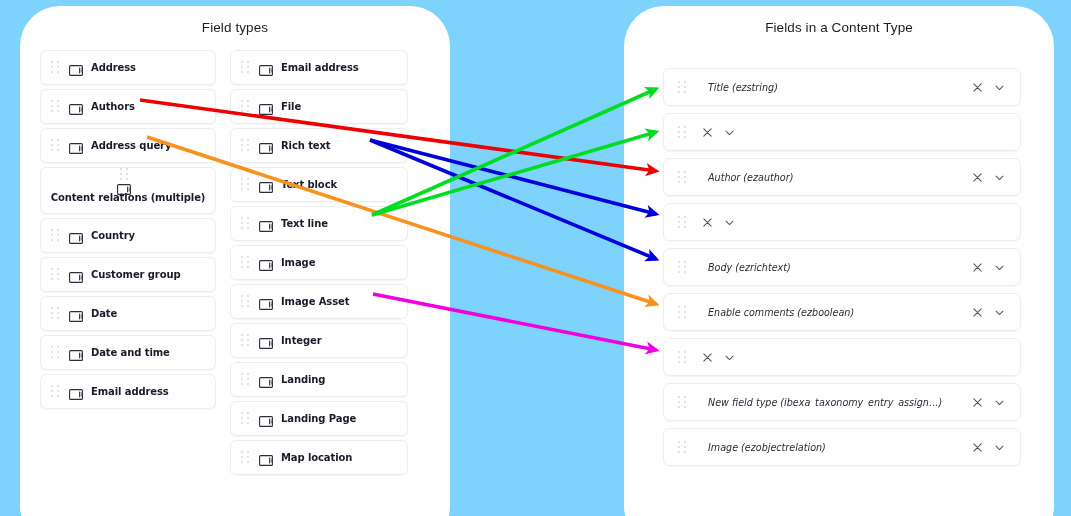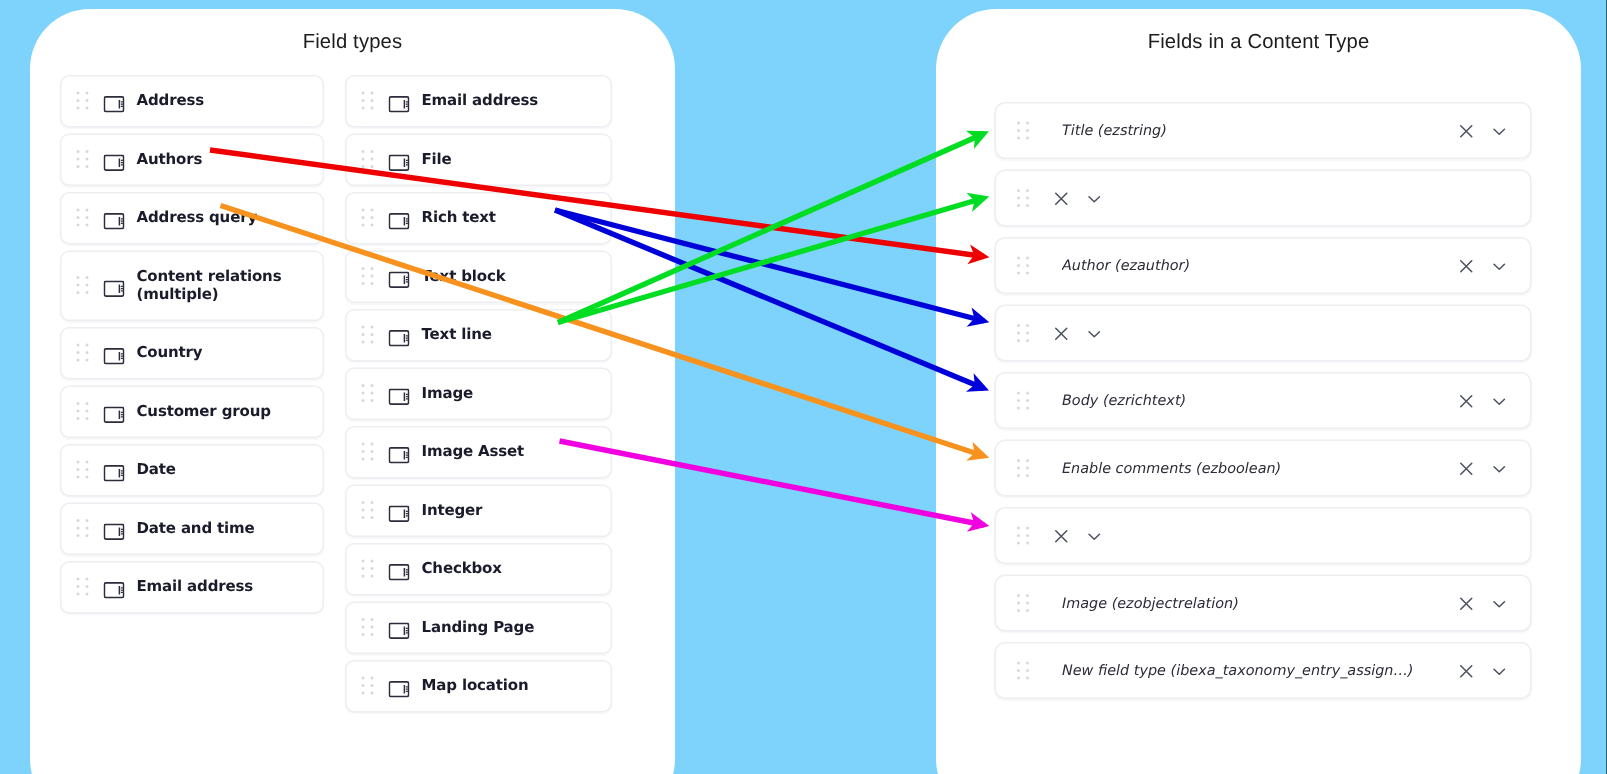--- a/index.html
+++ b/index.html
@@ -49,21 +49,21 @@
     min-height: 35px;
     margin-bottom: 4px;
     background: #ffffff;
     border: 1px solid #eceef2;
     border-radius: 6px;
     display: flex;
     align-items: center;
     padding: 0 8px;
     box-shadow: 0 1px 1px rgba(20,25,50,.035);
   }
-  .ft-card.tall { min-height: 47px; }
+  .ft-card.tall { min-height: 47px; flex-direction: column; }
 
   .drag-handle {
     flex: 0 0 auto;
     width: 9px;
     height: 13px;
     margin-right: 9px;
     margin-left: 2px;
     display: grid;
     grid-template-columns: 3px 3px;
     grid-template-rows: 3px 3px 3px;
@@ -434,21 +434,21 @@
             <i></i>
             <i></i>
             <i></i>
             <i></i>
           </span>
           <span class="ft-icon"><svg viewBox="0 0 14 11" width="14" height="11">
               <rect x="0.6" y="0.6" width="12.8" height="9.8" rx="1" fill="none" stroke="#2b2d3c" stroke-width="1.1"></rect>
               <path d="M10.6 2.6 L10.6 8.4" stroke="#2b2d3c" stroke-width="1"></path>
               <path d="M11.6 3.9 l1.3 0 M11.6 5.4 l1.3 0 M11.6 6.9 l1.3 0" stroke="#2b2d3c" stroke-width=".8"></path>
             </svg></span>
-          <span class="ft-label">Checkbox</span>
+          <span class="ft-label">Landing</span>
         </div>
         <div class="ft-card">
           <span class="drag-handle">
             <i></i>
             <i></i>
             <i></i>
             <i></i>
             <i></i>
             <i></i>
           </span>
@@ -627,42 +627,42 @@
         </div>
         <div class="fc-card">
           <span class="drag-handle">
             <i></i>
             <i></i>
             <i></i>
             <i></i>
             <i></i>
             <i></i>
           </span>
+          <span class="fc-label">New field type (ibexa_taxonomy_entry_assign…)</span>
+          <span class="fc-act">
+            <svg viewBox="0 0 12 12" width="11" height="11">
+              <path d="M2 2 L10 10 M10 2 L2 10" stroke="#4c5160" stroke-width="1.1" stroke-linecap="round" fill="none"></path>
+            </svg>
+          </span>
+          <span class="fc-act">
+            <svg viewBox="0 0 12 12" width="11" height="11">
+              <path d="M2.2 4.6 L6 8.2 L9.8 4.6" stroke="#4c5160" stroke-width="1.1" stroke-linecap="round" stroke-linejoin="round" fill="none"></path>
+            </svg>
+          </span>
+        </div>
+        <div class="fc-card">
+          <span class="drag-handle">
+            <i></i>
+            <i></i>
+            <i></i>
+            <i></i>
+            <i></i>
+            <i></i>
+          </span>
           <span class="fc-label">Image (ezobjectrelation)</span>
-          <span class="fc-act">
-            <svg viewBox="0 0 12 12" width="11" height="11">
-              <path d="M2 2 L10 10 M10 2 L2 10" stroke="#4c5160" stroke-width="1.1" stroke-linecap="round" fill="none"></path>
-            </svg>
-          </span>
-          <span class="fc-act">
-            <svg viewBox="0 0 12 12" width="11" height="11">
-              <path d="M2.2 4.6 L6 8.2 L9.8 4.6" stroke="#4c5160" stroke-width="1.1" stroke-linecap="round" stroke-linejoin="round" fill="none"></path>
-            </svg>
-          </span>
-        </div>
-        <div class="fc-card">
-          <span class="drag-handle">
-            <i></i>
-            <i></i>
-            <i></i>
-            <i></i>
-            <i></i>
-            <i></i>
-          </span>
-          <span class="fc-label">New field type (ibexa_taxonomy_entry_assign…)</span>
           <span class="fc-act">
             <svg viewBox="0 0 12 12" width="11" height="11">
               <path d="M2 2 L10 10 M10 2 L2 10" stroke="#4c5160" stroke-width="1.1" stroke-linecap="round" fill="none"></path>
             </svg>
           </span>
           <span class="fc-act">
             <svg viewBox="0 0 12 12" width="11" height="11">
               <path d="M2.2 4.6 L6 8.2 L9.8 4.6" stroke="#4c5160" stroke-width="1.1" stroke-linecap="round" stroke-linejoin="round" fill="none"></path>
             </svg>
           </span>

